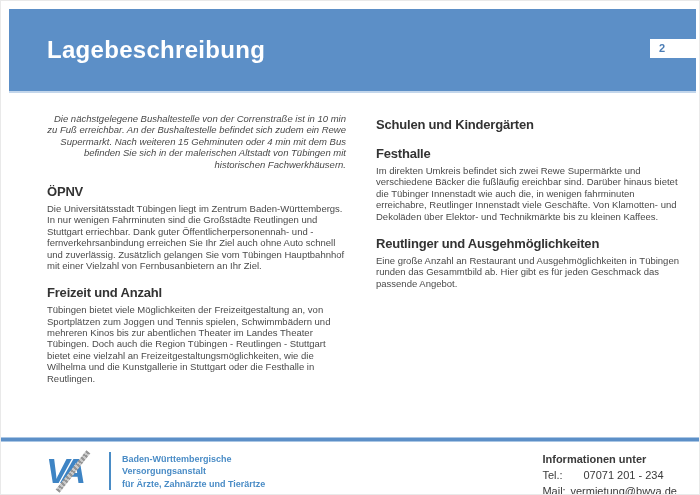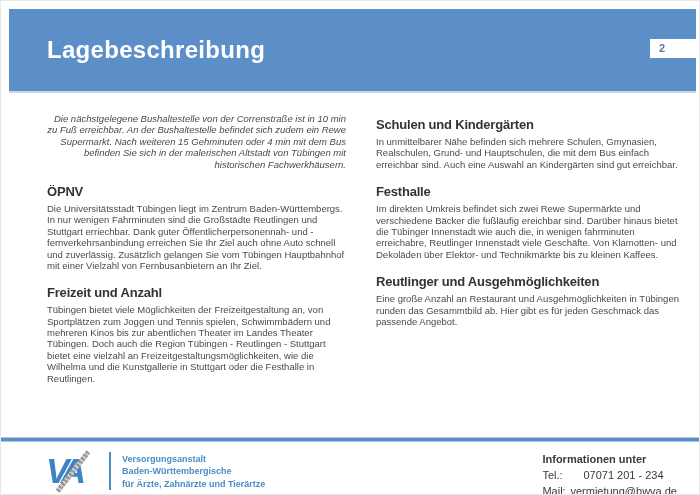--- a/index.html
+++ b/index.html
@@ -140,38 +140,37 @@
   <div class="col col-left">
     <p class="intro">Die nächstgelegene Bushaltestelle von der Correnstraße ist in 10 min zu Fuß erreichbar. An der Bushaltestelle befindet sich zudem ein Rewe Supermarkt. Nach weiteren 15 Gehminuten oder 4 min mit dem Bus befinden Sie sich in der malerischen Altstadt von Tübingen mit historischen Fachwerkhäusern.</p>
     <h2>ÖPNV</h2>
     <p>Die Universitätsstadt Tübingen liegt im Zentrum Baden-Württembergs. In nur wenigen Fahrminuten sind die Großstädte Reutlingen und Stuttgart erriechbar. Dank guter Öffentlicherpersonennah- und -fernverkehrsanbindung erreichen Sie Ihr Ziel auch ohne Auto schnell und zuverlässig. Zusätzlich gelangen Sie vom Tübingen Hauptbahnhof mit einer Vielzahl von Fernbusanbietern an Ihr Ziel.</p>
     <h2>Freizeit und Anzahl</h2>
     <p>Tübingen bietet viele Möglichkeiten der Freizeitgestaltung an, von Sportplätzen zum Joggen und Tennis spielen, Schwimmbädern und mehreren Kinos bis zur abentlichen Theater im Landes Theater Tübingen. Doch auch die Region Tübingen - Reutlingen - Stuttgart bietet eine vielzahl an Freizeitgestaltungsmöglichkeiten, wie die Wilhelma und die Kunstgallerie in Stuttgart oder die Festhalle in Reutlingen.</p>
   </div>
 
   <div class="col col-right">
     <h2>Schulen und Kindergärten</h2>
-    <p>In unmittelbarer Nähe befinden sich mehrere Schulen, Gmynasien, Realschulen, Grund- und Hauptschulen, die mit dem Bus einfach erreichbar sind. Auch eine Auswahl an Kindergärten sind gut erreichbar.</p>
     <h2>Festhalle</h2>
     <p>Im direkten Umkreis befindet sich zwei Rewe Supermärkte und verschiedene Bäcker die fußläufig ereichbar sind. Darüber hinaus bietet die Tübinger Innenstadt wie auch die, in wenigen fahrminuten erreichabre, Reutlinger Innenstadt viele Geschäfte. Von Klamotten- und Dekoläden über Elektor- und Technikmärkte bis zu kleinen Kaffees.</p>
     <h2>Reutlinger und Ausgehmöglichkeiten</h2>
     <p>Eine große Anzahl an Restaurant und Ausgehmöglichkeiten in Tübingen runden das Gesammtbild ab. Hier gibt es für jeden Geschmack das passende Angebot.</p>
   </div>
 
   <div class="footer-rule"></div>
   <div class="footer">
     <div class="footer-left">
       <div class="logo">
         <span class="logo-text">VA</span>
         <span class="logo-stripe"></span>
       </div>
       <div class="logo-divider"></div>
       <div class="org">
+        <div>Baden-Württembergische</div>
         <div>Versorgungsanstalt</div>
-        <div>Baden-Württembergische</div>
         <div>für Ärzte, Zahnärzte und Tierärtze</div>
       </div>
     </div>
     <div class="footer-right">
       <div class="info-heading">Informationen unter</div>
       <div class="info-row tel">
         <span class="label">Tel.:</span>
         <span class="value">07071 201 - 234</span>
       </div>
       <div class="info-row mail">

